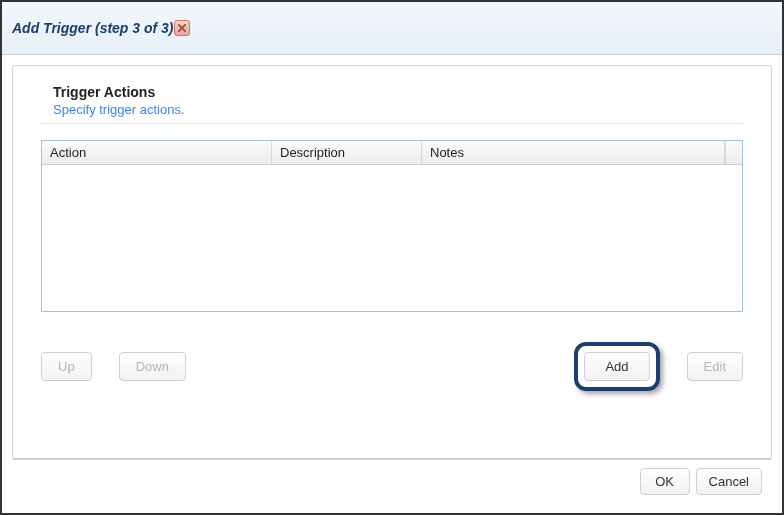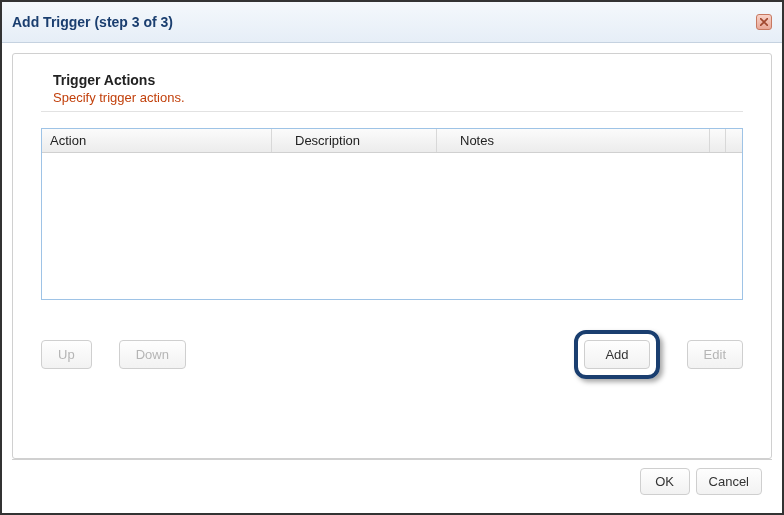--- a/index.html
+++ b/index.html
@@ -14,24 +14,25 @@
   }
   .dialog {
     width: 100%;
     height: 100%;
     display: flex;
     flex-direction: column;
   }
   .titlebar {
     background: linear-gradient(#f4f8fc, #e6eef7);
     border-bottom: 1px solid #c5d2e0;
-    padding: 12px 10px;
-    display: flex;
-    align-items: center;
-    justify-content: space-between;
+    padding: 18px 10px;
+    display: flex;
+    align-items: center;
+    justify-content: flex-start;
+    font-style: italic;
   }
   .titlebar-title {
     font-weight: bold;
     color: #1a3e6f;
     font-size: 14px;
   }
   .close-icon {
     width: 16px;
     height: 16px;
     background: linear-gradient(#f8d2c8, #e8a797);
@@ -63,38 +64,37 @@
     padding: 0 0 6px 12px;
     border-bottom: 1px solid #e2e2e2;
     margin-bottom: 16px;
   }
   .section-title {
     font-weight: bold;
     color: #222;
     font-size: 14px;
   }
   .section-subtitle {
-    color: #c2410c;
+    color: #3b82f6;
     font-size: 13px;
     margin-top: 2px;
   }
   .table-wrap {
     border: 1px solid #9ec3e6;
     height: 172px;
     overflow: hidden;
     margin-bottom: 30px;
   }
   .table-head {
     display: flex;
     background: linear-gradient(#fbfbfb, #ececec);
     border-bottom: 1px solid #d0d0d0;
     height: 24px;
     align-items: center;
     color: #222;
-    gap: 15px;
   }
   .th {
     padding: 0 8px;
     border-right: 1px solid #d8d8d8;
     height: 100%;
     display: flex;
     align-items: center;
   }
   .th:last-child { border-right: none; }
   .col-action { width: 230px; }

